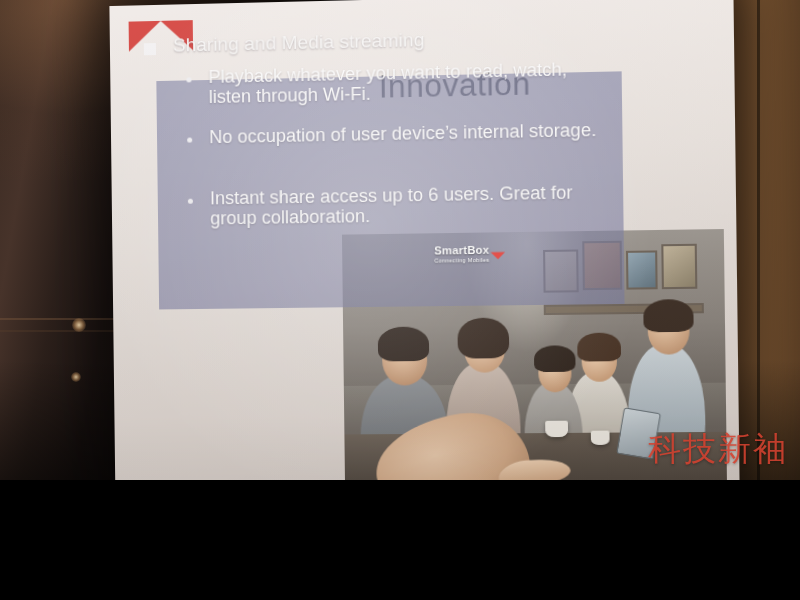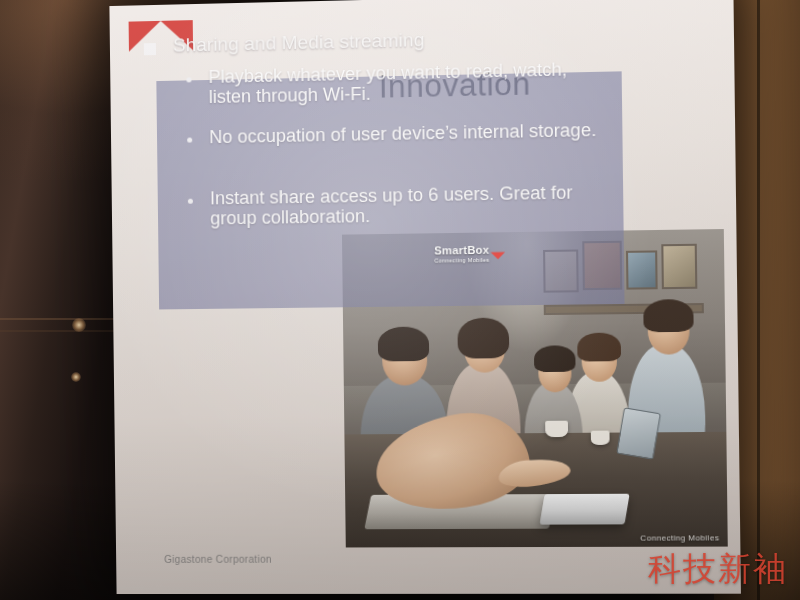--- a/index.html
+++ b/index.html
@@ -3,21 +3,21 @@
 <meta charset="utf-8">
 <style>
   html, body {
     margin: 0;
     padding: 0;
     background: #000;
   }
   #scene {
     position: relative;
     width: 800px;
-    height: 600px;
+    height: 480px;
     overflow: hidden;
     font-family: "Liberation Sans", sans-serif;
     background: #0d0b0a;
   }
 
   
   .wall {
     position: absolute;
     inset: 0;
     background:

